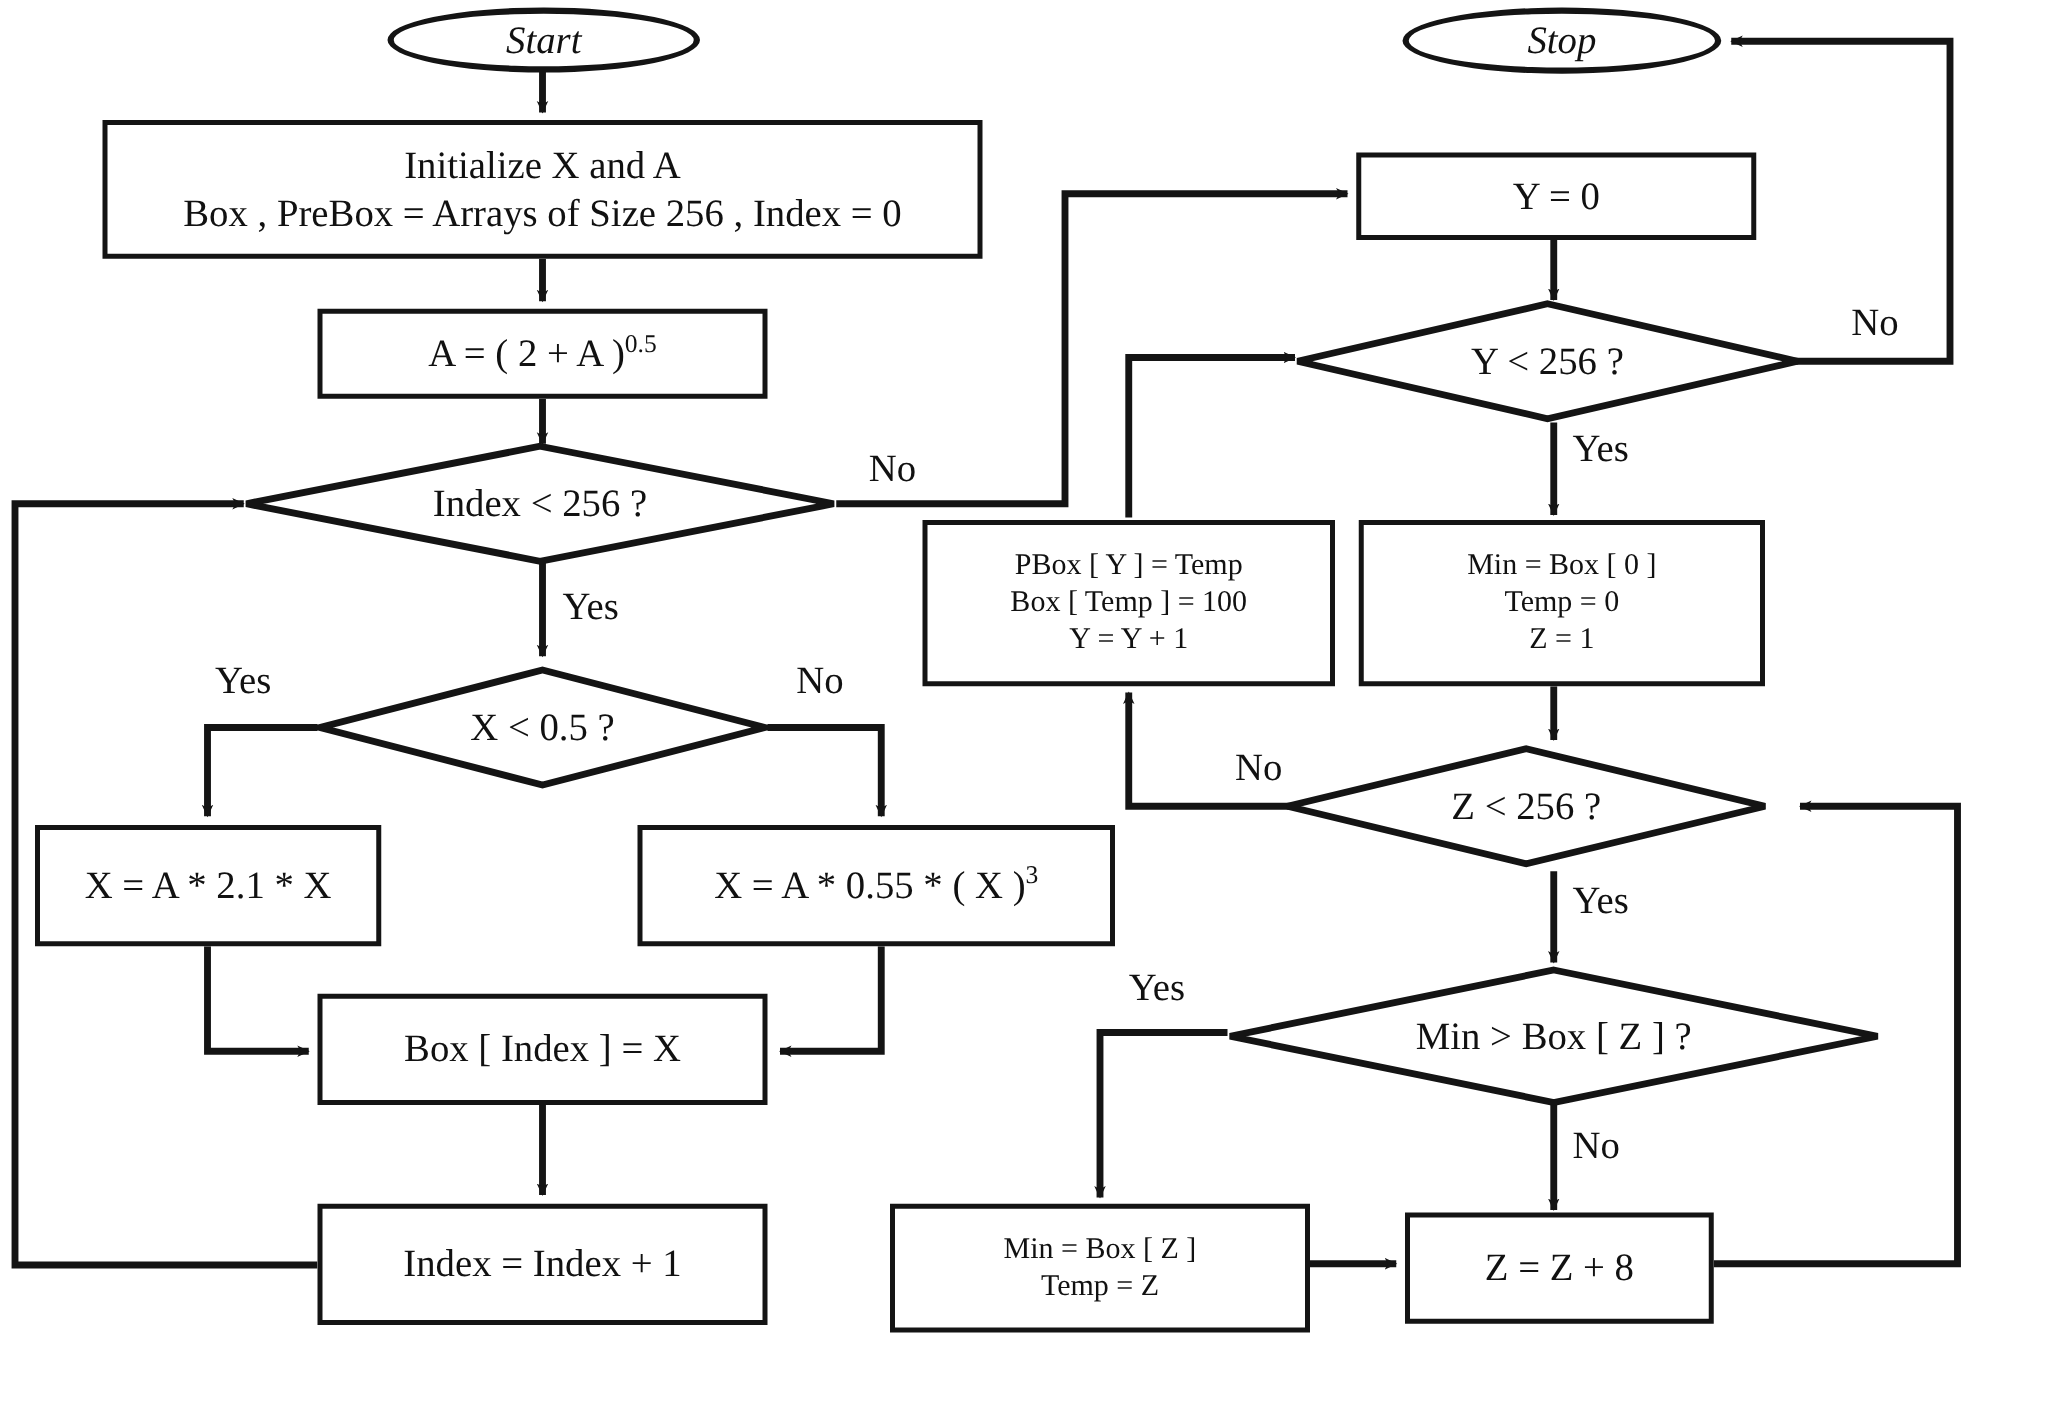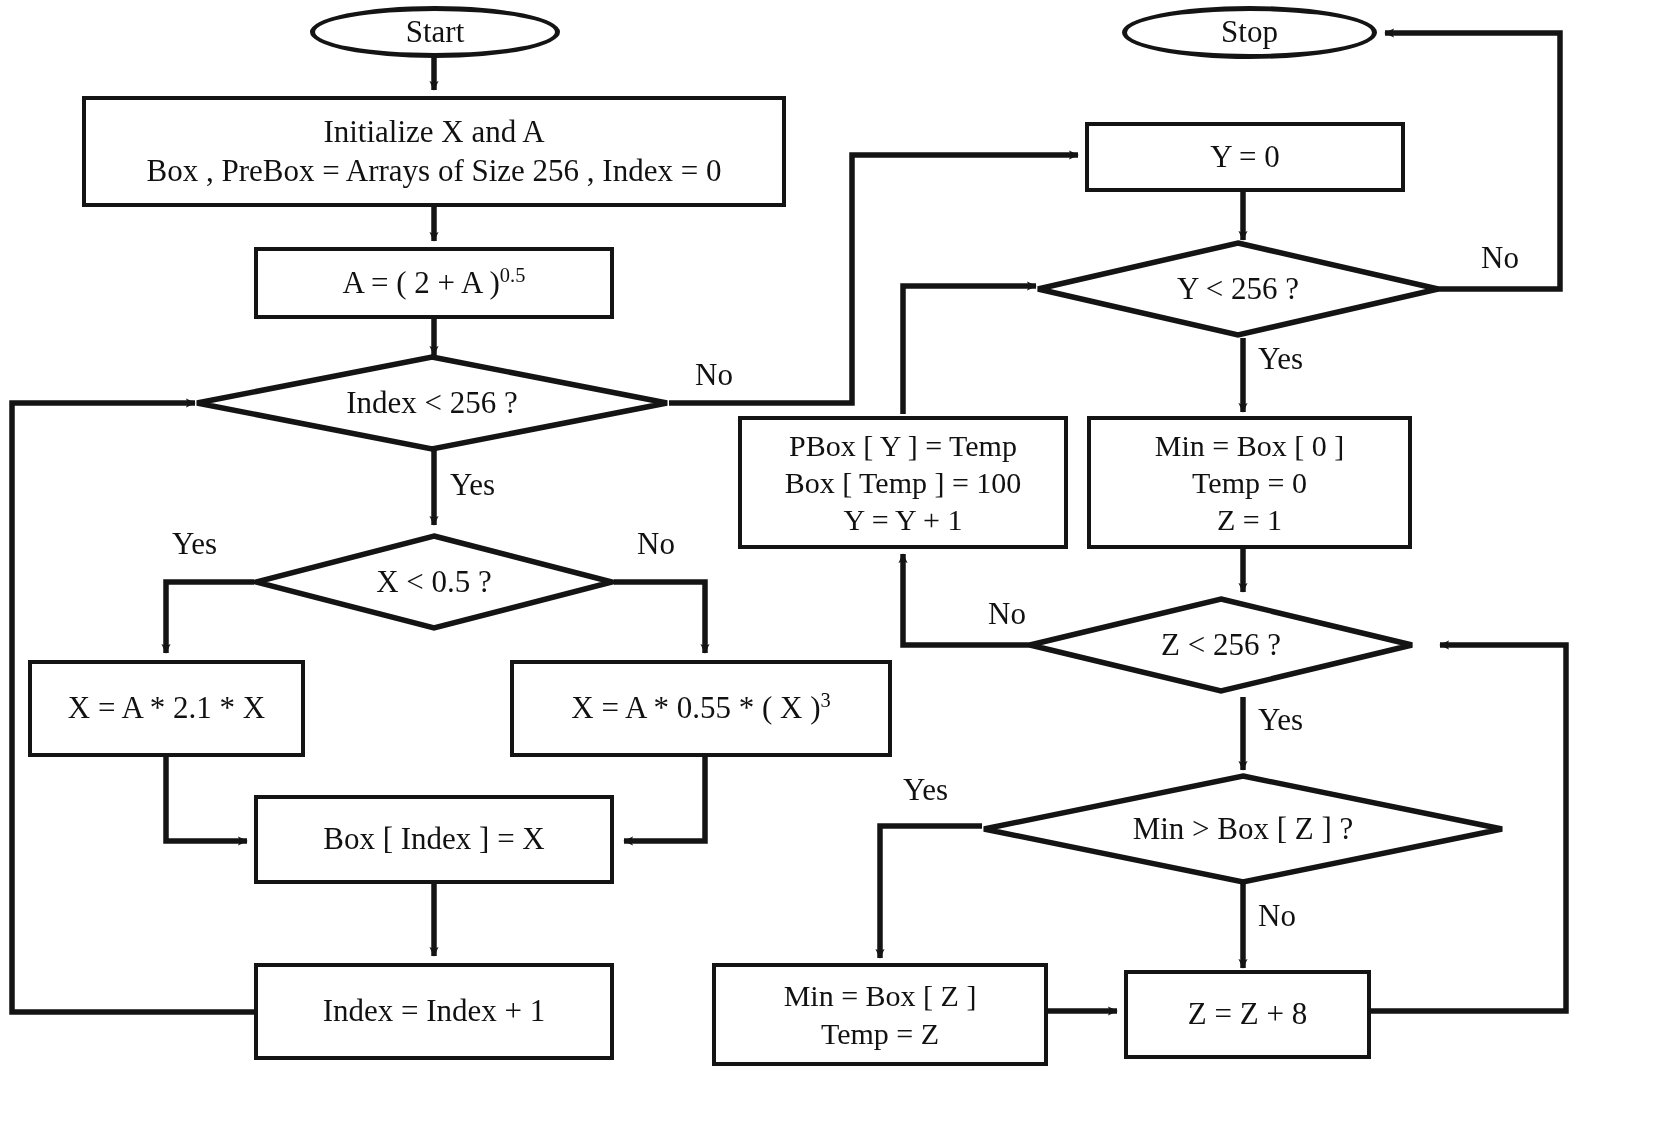--- a/index.html
+++ b/index.html
@@ -33,20 +33,21 @@
     color: #111111;
     z-index: 3;
     background: #ffffff;
   }
   .proc {
     border: 4px solid #141414;
   }
   .term {
     border: 5px solid #141414;
     border-radius: 50% / 50%;
+    font-style: italic;
   }
   .node .ln {
     display: block;
     line-height: 1.24;
     white-space: nowrap;
   }
   .node sup {
     font-size: 0.66em;
     vertical-align: super;
     line-height: 0;
@@ -72,21 +73,21 @@
     white-space: nowrap;
     z-index: 4;
   }
   .edge-label {
     position: absolute;
     color: #111111;
     z-index: 5;
     white-space: nowrap;
     background: transparent;
   }
-  .fs30 { font-size: 30px; }
+  .fs30 { font-size: 24px; }
   .fs31 { font-size: 31px; }
   .bold100 { font-weight: normal; }
 </style>
 </head>
 <body>
 
 <div id="stage">
 
   <svg id="wires" viewBox="0 0 1655 1125" xmlns="http://www.w3.org/2000/svg">
     <defs>

